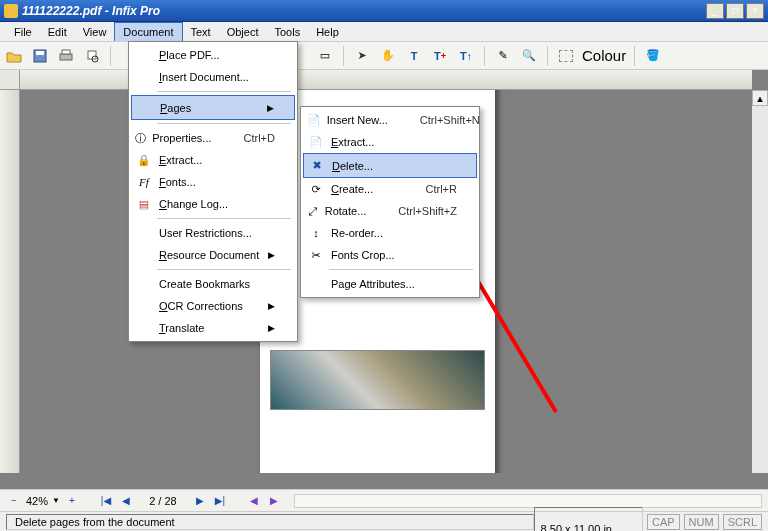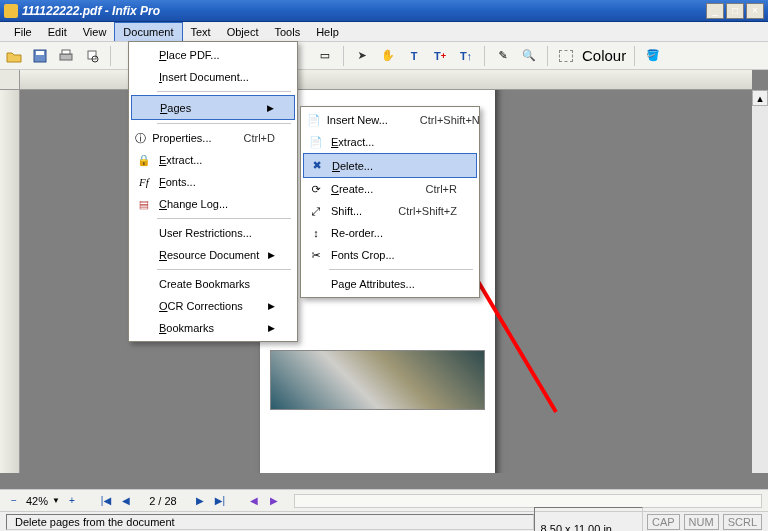--- a/index.html
+++ b/index.html
@@ -195,21 +195,21 @@
       <span class="ic"></span>
       <span class="lbl">Create Bookmarks</span>
     </div>
   <div class="item">
       <span class="ic"></span>
       <span class="lbl und">OCR Corrections</span>
       <span class="arrow">▶</span>
     </div>
   <div class="item">
       <span class="ic"></span>
-      <span class="lbl und">Bookmarks</span>
+      <span class="lbl und">Translate</span>
       <span class="arrow">▶</span>
     </div>
 </div>
 
 <div class="dropdown submenu" style="position:absolute; top:106px; left:300px;">
   <div class="item">
       <span class="ic">📄</span>
       <span class="lbl">Insert New...</span>
       <span class="sc">Ctrl+Shift+N</span>
     </div>
@@ -221,21 +221,21 @@
       <span class="ic" style="color:#1a4fa8;">✖</span>
       <span class="lbl und">Delete...</span>
     </div>
   <div class="item">
       <span class="ic">⟳</span>
       <span class="lbl und">Create...</span>
       <span class="sc">Ctrl+R</span>
     </div>
   <div class="item">
       <span class="ic">⤢</span>
-      <span class="lbl">Shift...</span>
+      <span class="lbl">Rotate...</span>
       <span class="sc">Ctrl+Shift+Z</span>
     </div>
   <div class="item">
       <span class="ic">↕</span>
       <span class="lbl">Re-order...</span>
     </div>
   <div class="item">
       <span class="ic">✂</span>
       <span class="lbl">Fonts Crop...</span>
     </div>

